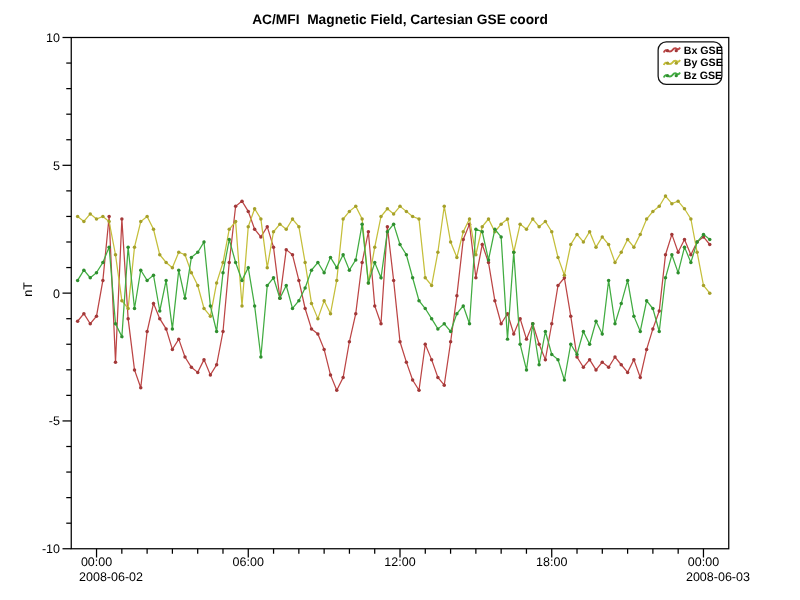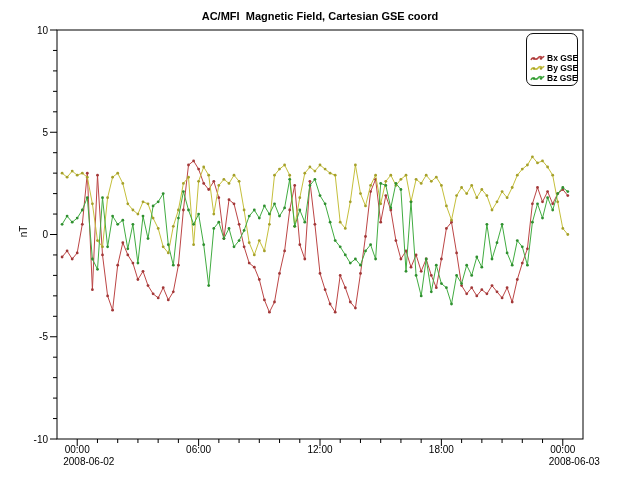--- a/index.html
+++ b/index.html
@@ -12,21 +12,21 @@
     font-size:11px;font-weight:bold;color:#000;white-space:pre;
   }
   .y-axis-label{
     position:absolute;left:8px;top:226px;width:30px;text-align:center;
     font-size:10px;color:#000;transform:rotate(-90deg);transform-origin:center;
   }
   svg{position:absolute;left:0;top:0;}
   .legend{
     position:absolute;left:526px;top:33px;width:52px;
     border:1.4px solid #111;border-radius:7px;background:#fff;
-    padding:19px 3px 2px 3px;box-sizing:border-box;
+    padding:1px 3px 2px 3px;box-sizing:border-box;
   }
   .legend-row{display:flex;align-items:center;height:10px;}
   .legend-row svg{position:static;flex:0 0 auto;margin-right:2px;}
   .legend-label{font-size:8.5px;font-weight:bold;color:#000;white-space:nowrap;line-height:10px;}
 </style>
 </head>
 <body>
 
 <div class="canvas">
   <div class="chart-title">AC/MFI  Magnetic Field, Cartesian GSE coord</div>

